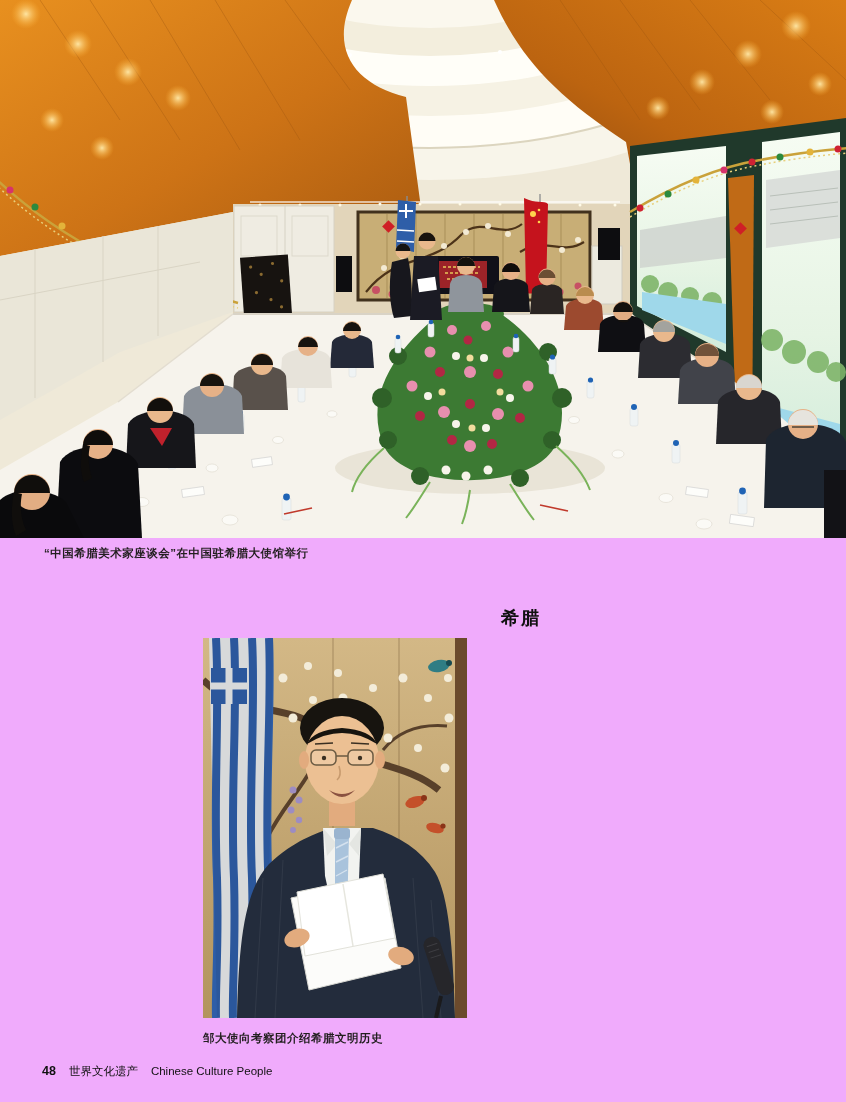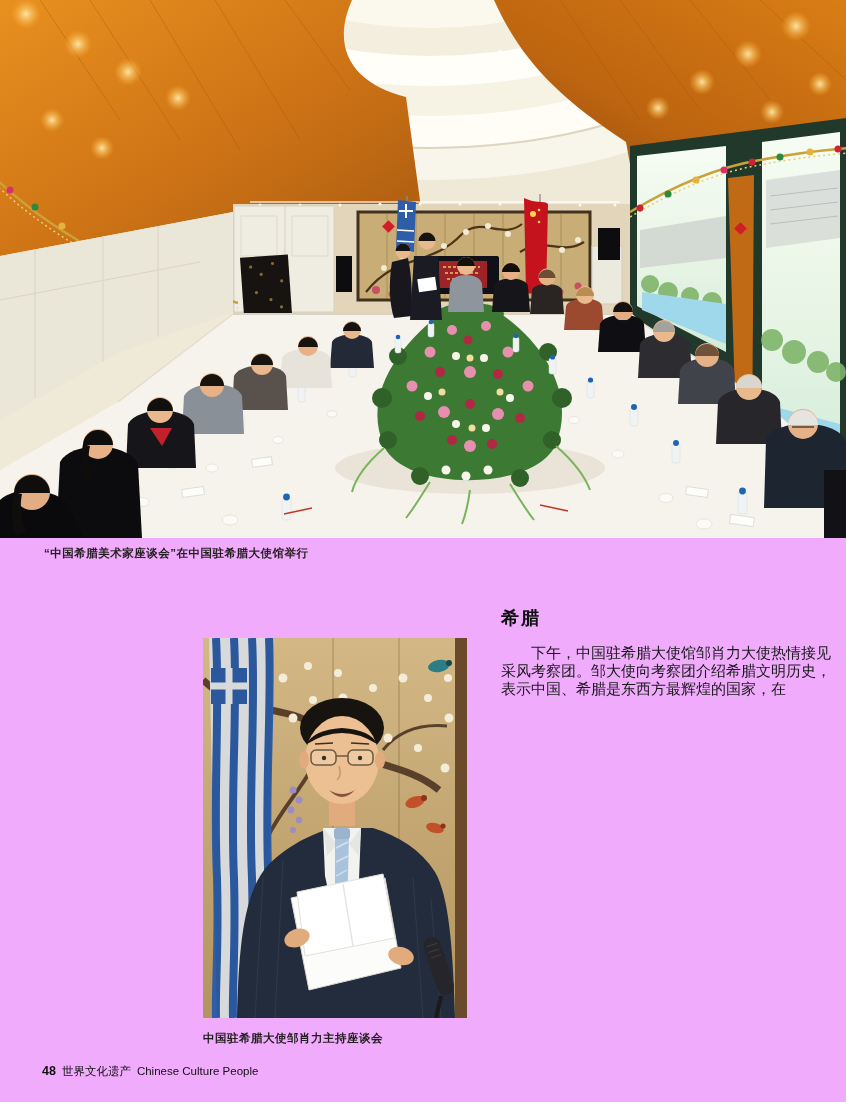--- a/index.html
+++ b/index.html
@@ -10,21 +10,21 @@
   .photo-main{left:0;top:0;width:846px;height:538px;}
   .caption-main{position:absolute;left:44px;top:546px;width:480px;
         font-size:11.5px;font-weight:bold;letter-spacing:.5px;color:#231f20;}
   .photo-portrait{left:203px;top:638px;width:264px;height:380px;}
   .caption-portrait{position:absolute;left:203px;top:1031px;width:300px;
         font-size:11.5px;font-weight:bold;letter-spacing:.5px;color:#231f20;}
   .article{position:absolute;left:484px;top:606px;width:330px;margin-left:17px;}
   .article-heading{margin:0 0 14px 0;font-size:18px;font-weight:600;letter-spacing:2px;color:#111;}
   .article p{margin:0;font-family:"Liberation Serif",serif;font-size:15px;line-height:18.2px;
         text-align:justify;text-indent:2em;color:#191919;}
-  .footer{position:absolute;left:42px;top:1064px;display:flex;align-items:baseline;gap:6px;
+  .footer{position:absolute;left:42px;top:1064px;display:flex;align-items:baseline;gap:13px;
         font-size:11.5px;color:#111;}
   .footer .pn{font-weight:bold;font-size:12.5px;}
 </style>
 </head>
 <body>
 
 <div class="page">
 
   <figure class="photo photo-main">
     <svg width="846" height="538" viewBox="0 0 846 538">
@@ -593,25 +593,24 @@
         <g stroke="#3d3d42" stroke-width="1">
             <line x1="231" y1="306" x2="242" y2="306"></line>
             <line x1="231" y1="312" x2="242" y2="312"></line>
             <line x1="231" y1="318" x2="242" y2="318"></line>
           </g>
       </g>
       <line x1="238" y1="358" x2="233" y2="380" stroke="#1a1a1c" stroke-width="4"></line>
     </svg>
   </figure>
 
-  <div class="caption-portrait">中国驻希腊大使邹肖力主持座谈会</div>
+  <div class="caption-portrait">邹大使向考察团介绍希腊文明历史</div>
 
   <div class="article">
     <h1 class="article-heading">希腊</h1>
-    <p>下午，中国驻希腊大使馆邹肖力大使热情接见采风考察团。邹大使向考察团介绍希腊文明历史，表示中国、希腊是东西方最辉煌的国家，在</p>
   </div>
 
   <div class="footer">
     <span class="pn">48</span>
     <span>世界文化遗产</span>
     <span>Chinese Culture People</span>
   </div>
 
 </div>
 

